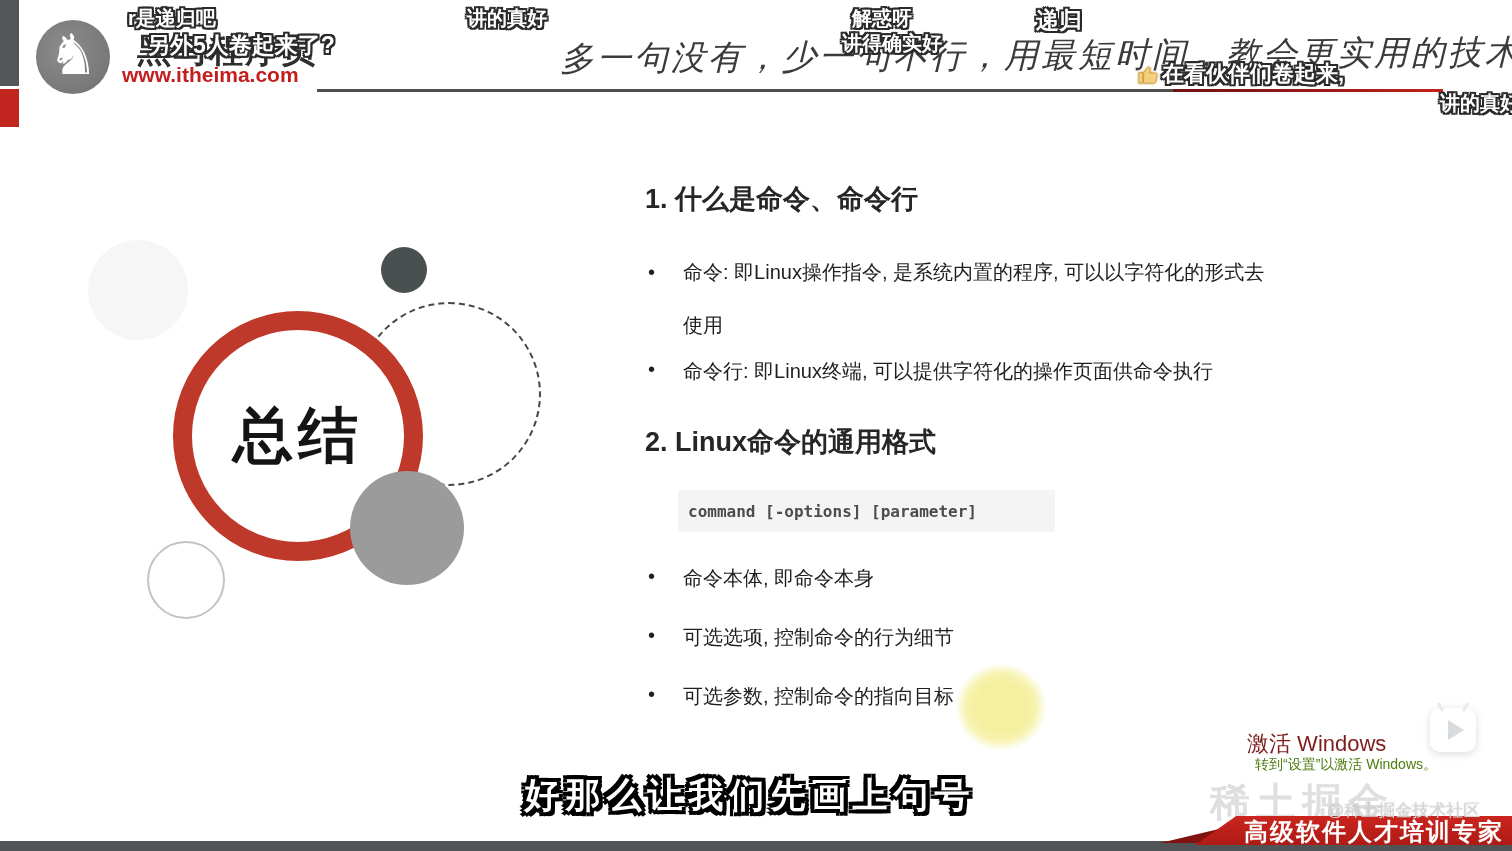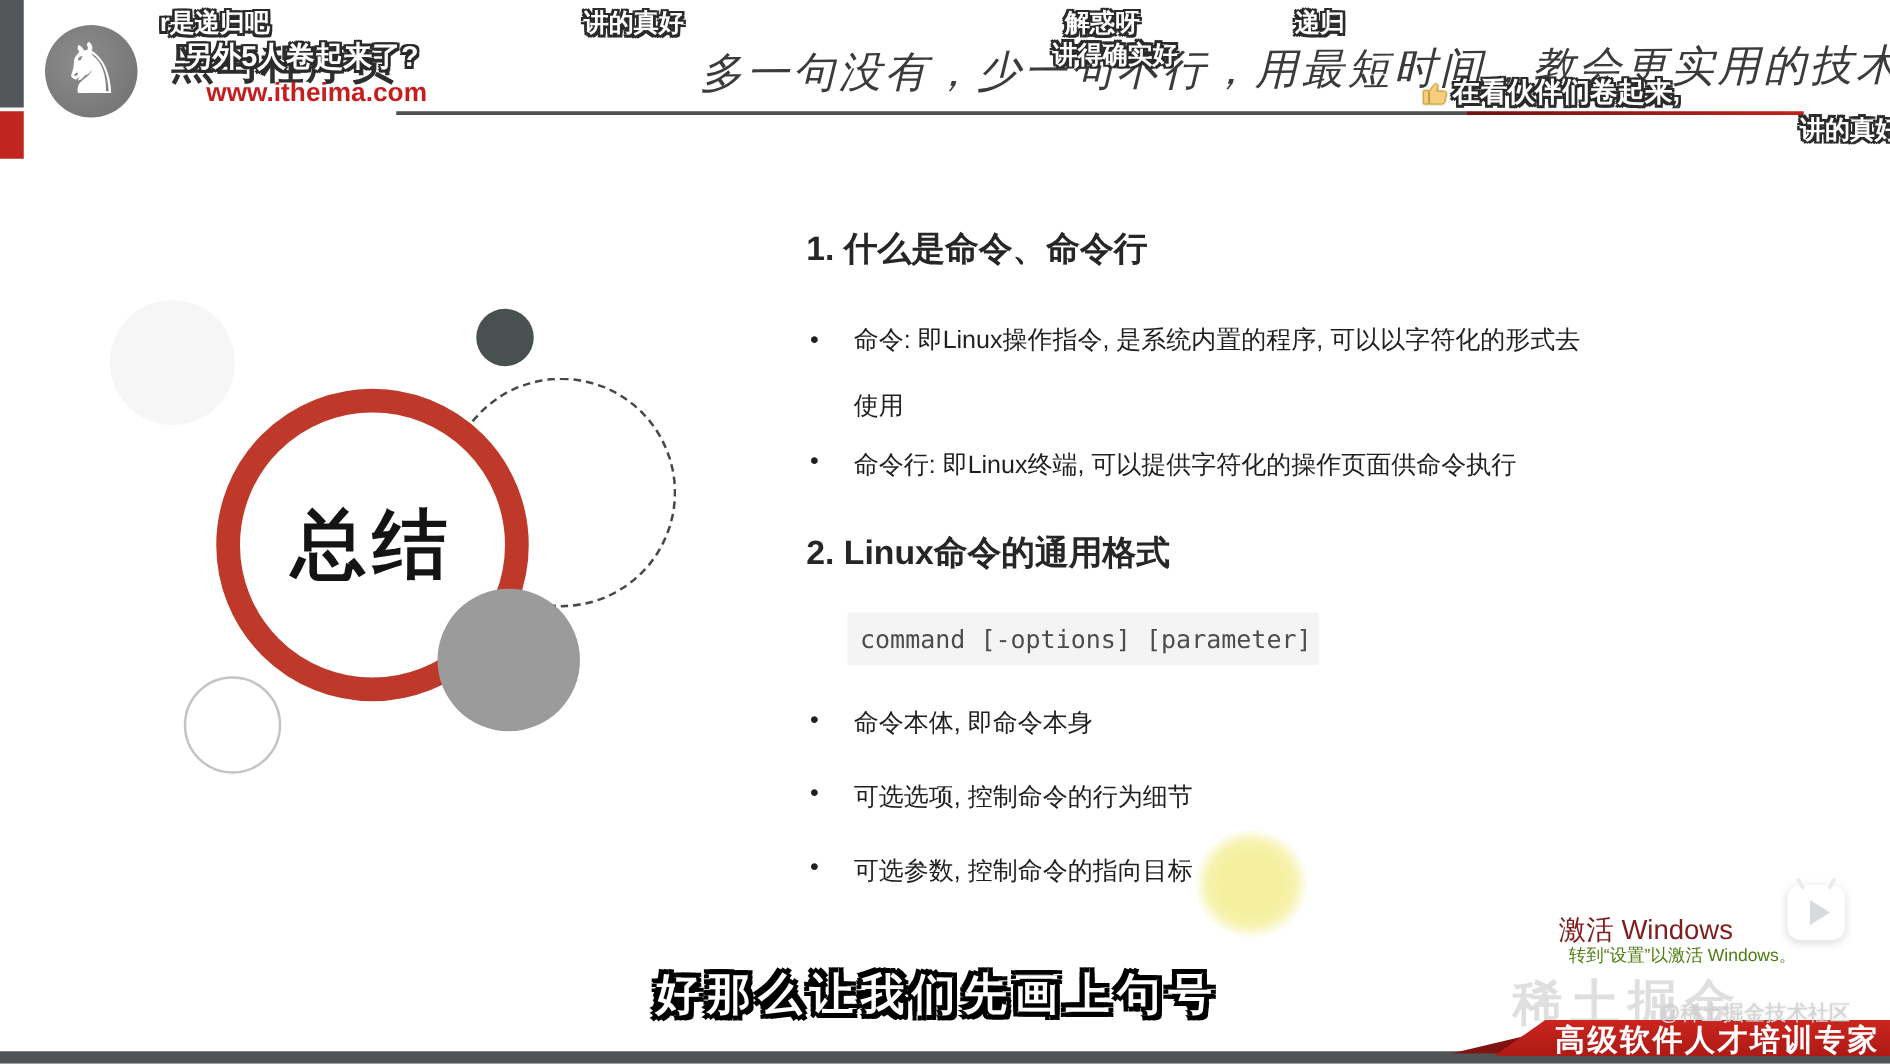--- a/index.html
+++ b/index.html
@@ -20,21 +20,20 @@
   }
   .logo-horse{color:#ffffff;font-size:56px;line-height:1;transform:translateY(-2px);}
   .brand-name{
     position:absolute;left:121px;top:28px;font-size:34px;font-weight:900;color:#2e2e2e;
     letter-spacing:2px;
     margin-left:16px;
   }
   .brand-url{
     position:absolute;left:122px;top:63px;font-size:21px;font-weight:800;color:#c41e1e;
     font-family:"Liberation Sans", sans-serif;
-    margin-left:43px;
   }
   .slogan{
     position:absolute;left:560px;top:33px;width:900px;
     font-family:"DejaVu Serif", serif;font-style:italic;font-weight:500;
     font-size:34px;color:#3b3b3b;letter-spacing:3px;white-space:nowrap;
     transform:rotate(-0.4deg);
   }
   .header-line-gray{position:absolute;left:317px;top:89px;width:856px;height:3px;background:#4f4f4f;}
   .header-line-red{position:absolute;left:1173px;top:89px;width:270px;height:3px;
     background:linear-gradient(90deg,#6e1210,#c1221c);}
@@ -42,21 +41,21 @@
   
   .danmaku{
     position:absolute;color:#ffffff;font-weight:700;white-space:nowrap;z-index:30;
     text-shadow:-2px -2px 0 #2a2a2a,2px -2px 0 #2a2a2a,-2px 2px 0 #2a2a2a,2px 2px 0 #2a2a2a,
                  0 -2px 0 #2a2a2a,0 2px 0 #2a2a2a,-2px 0 0 #2a2a2a,2px 0 0 #2a2a2a;
   }
   .dm-1{left:128px;top:5px;font-size:20px;}
   .dm-2{left:147px;top:30px;font-size:23px;}
   .dm-3{left:467px;top:5px;font-size:20px;}
   .dm-4{left:852px;top:5px;font-size:20px;}
-  .dm-5{left:988px;top:5px;font-size:20px;padding-left:48px;}
+  .dm-5{left:988px;top:5px;font-size:23px;padding-left:48px;}
   .dm-6{left:842px;top:30px;font-size:20px;}
   .dm-7{left:1137px;top:59px;font-size:22px;display:flex;align-items:center;gap:2px;}
   .dm-8{left:1440px;top:90px;font-size:20px;}
   .thumb-svg{filter:drop-shadow(0 0 1px #b98a2e);}
 
   
   .faint-circle{position:absolute;left:88px;top:240px;width:100px;height:100px;border-radius:50%;background:#f6f6f6;}
   .dashed-circle{position:absolute;left:357px;top:302px;width:180px;height:180px;border-radius:50%;
     border:2px dashed #474747;background:transparent;z-index:1;}
   .dark-dot{position:absolute;left:381px;top:247px;width:46px;height:46px;border-radius:50%;background:#48514f;z-index:2;}
@@ -79,21 +78,21 @@
   .bullet-row .btext{display:block;padding-left:38px;white-space:pre-line;}
   .b1{top:246px;width:720px;line-height:53px;}
   .b2{top:358px;}
   .b3{top:565px;}
   .b4{top:624px;}
   .b5{top:683px;}
   .code-block{
     position:absolute;left:678px;top:490px;width:377px;height:42px;background:#f4f4f4;
     display:flex;align-items:center;z-index:5;border-radius:2px;
   }
-  .code-text{font-family:"DejaVu Sans Mono", monospace;font-size:20px;color:#4c4c4c;padding-left:10px;white-space:pre;}
+  .code-text{font-family:"DejaVu Sans Mono", monospace;font-size:16px;color:#4c4c4c;padding-left:10px;white-space:pre;font-weight:bold;}
   .highlight-ellipse{
     position:absolute;left:955px;top:663px;width:92px;height:88px;border-radius:50%;z-index:4;
     background:radial-gradient(closest-side,#f5f0a0 55%,rgba(245,240,160,0.85) 75%,rgba(245,240,160,0));
   }
 
   
   .subtitle{
     position:absolute;left:0;top:772px;width:1500px;text-align:center;z-index:31;
     font-size:35px;font-weight:900;color:#ffffff;letter-spacing:6px;white-space:nowrap;
     text-shadow:-4px -4px 0 #000,4px -4px 0 #000,-4px 4px 0 #000,4px 4px 0 #000,

